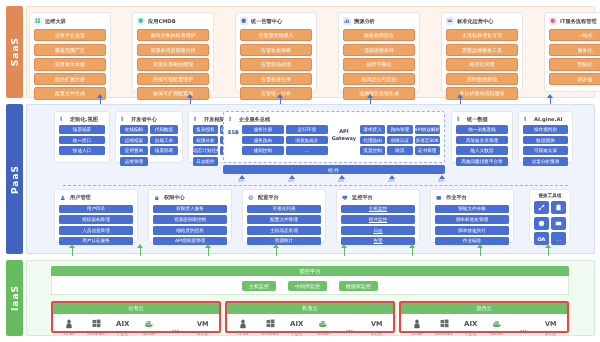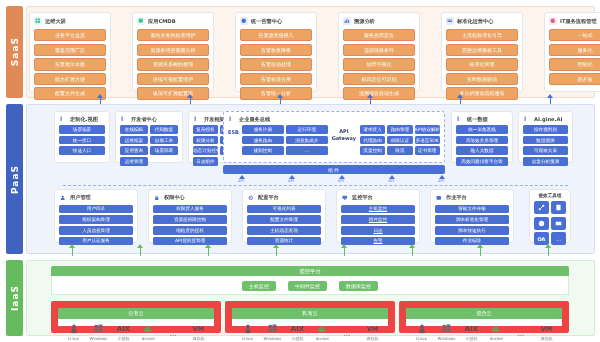--- a/index.html
+++ b/index.html
@@ -70,21 +70,21 @@
   
   .dash-h{position:absolute;border-top:1px dashed #9ab0e6;}
 
   
   .green-bar{position:absolute;background:#6fc06a;color:#fff;font-size:5.4px;
      display:flex;align-items:center;justify-content:center;border-radius:2px 2px 0 0;}
   .green-panel{position:absolute;background:#fff;border:1px solid #d4ecd2;
      box-sizing:border-box;}
   .btn-g{background:#6fc06a;border-radius:2px;color:#fff;font-size:5px;
      padding:2.4px 7px;white-space:nowrap;}
-  .zone{position:absolute;border:7px solid #ef4444;border-radius:2px;background:#fff;
+  .zone{position:absolute;border:2px solid #ef4444;border-radius:2px;background:#fff;
      box-sizing:border-box;}
   .zone-head{background:#6fc06a;color:#fff;font-size:5.2px;text-align:center;
      padding:2px 0;}
   .os-row{display:flex;align-items:flex-end;justify-content:space-around;
      padding:4px 3px 3px;}
   .os{display:flex;flex-direction:column;align-items:center;gap:1.5px;width:17%;}
   .os-glyph{height:11px;display:flex;align-items:center;justify-content:center;
      color:#5aa957;font-size:8.5px;font-weight:bold;}
   .os-glyph svg{display:block;}
   .os-name{font-size:4px;color:#7a7a7a;white-space:nowrap;}

